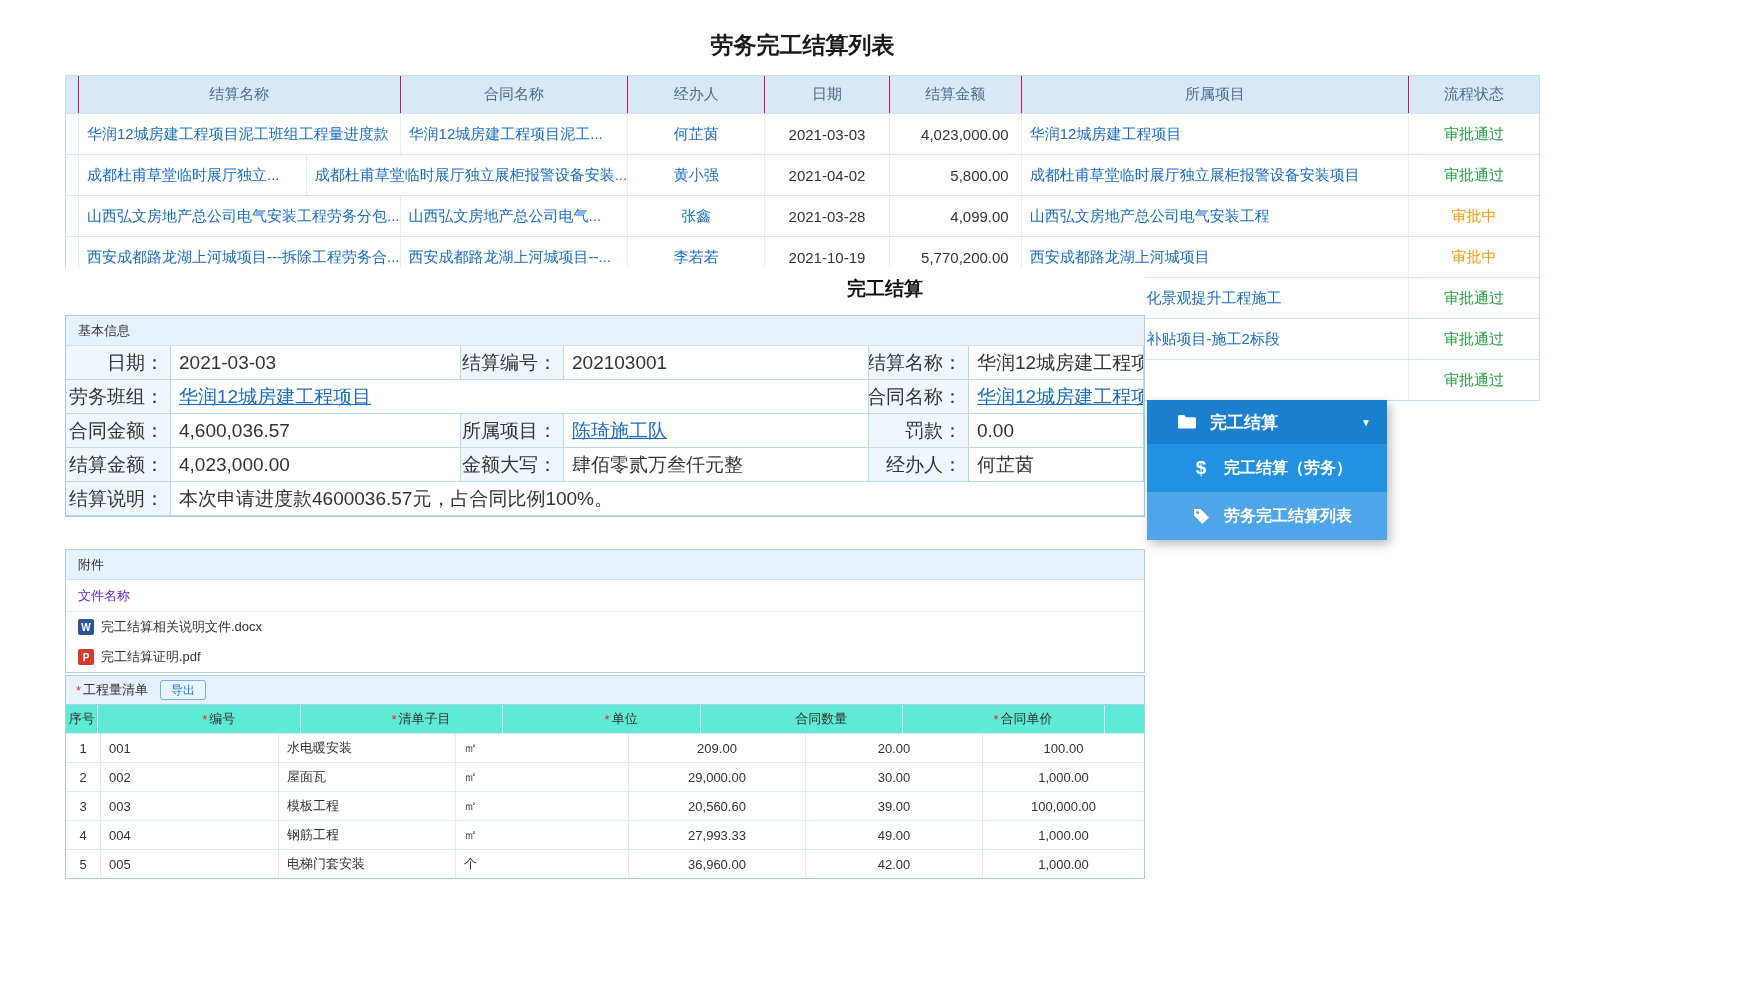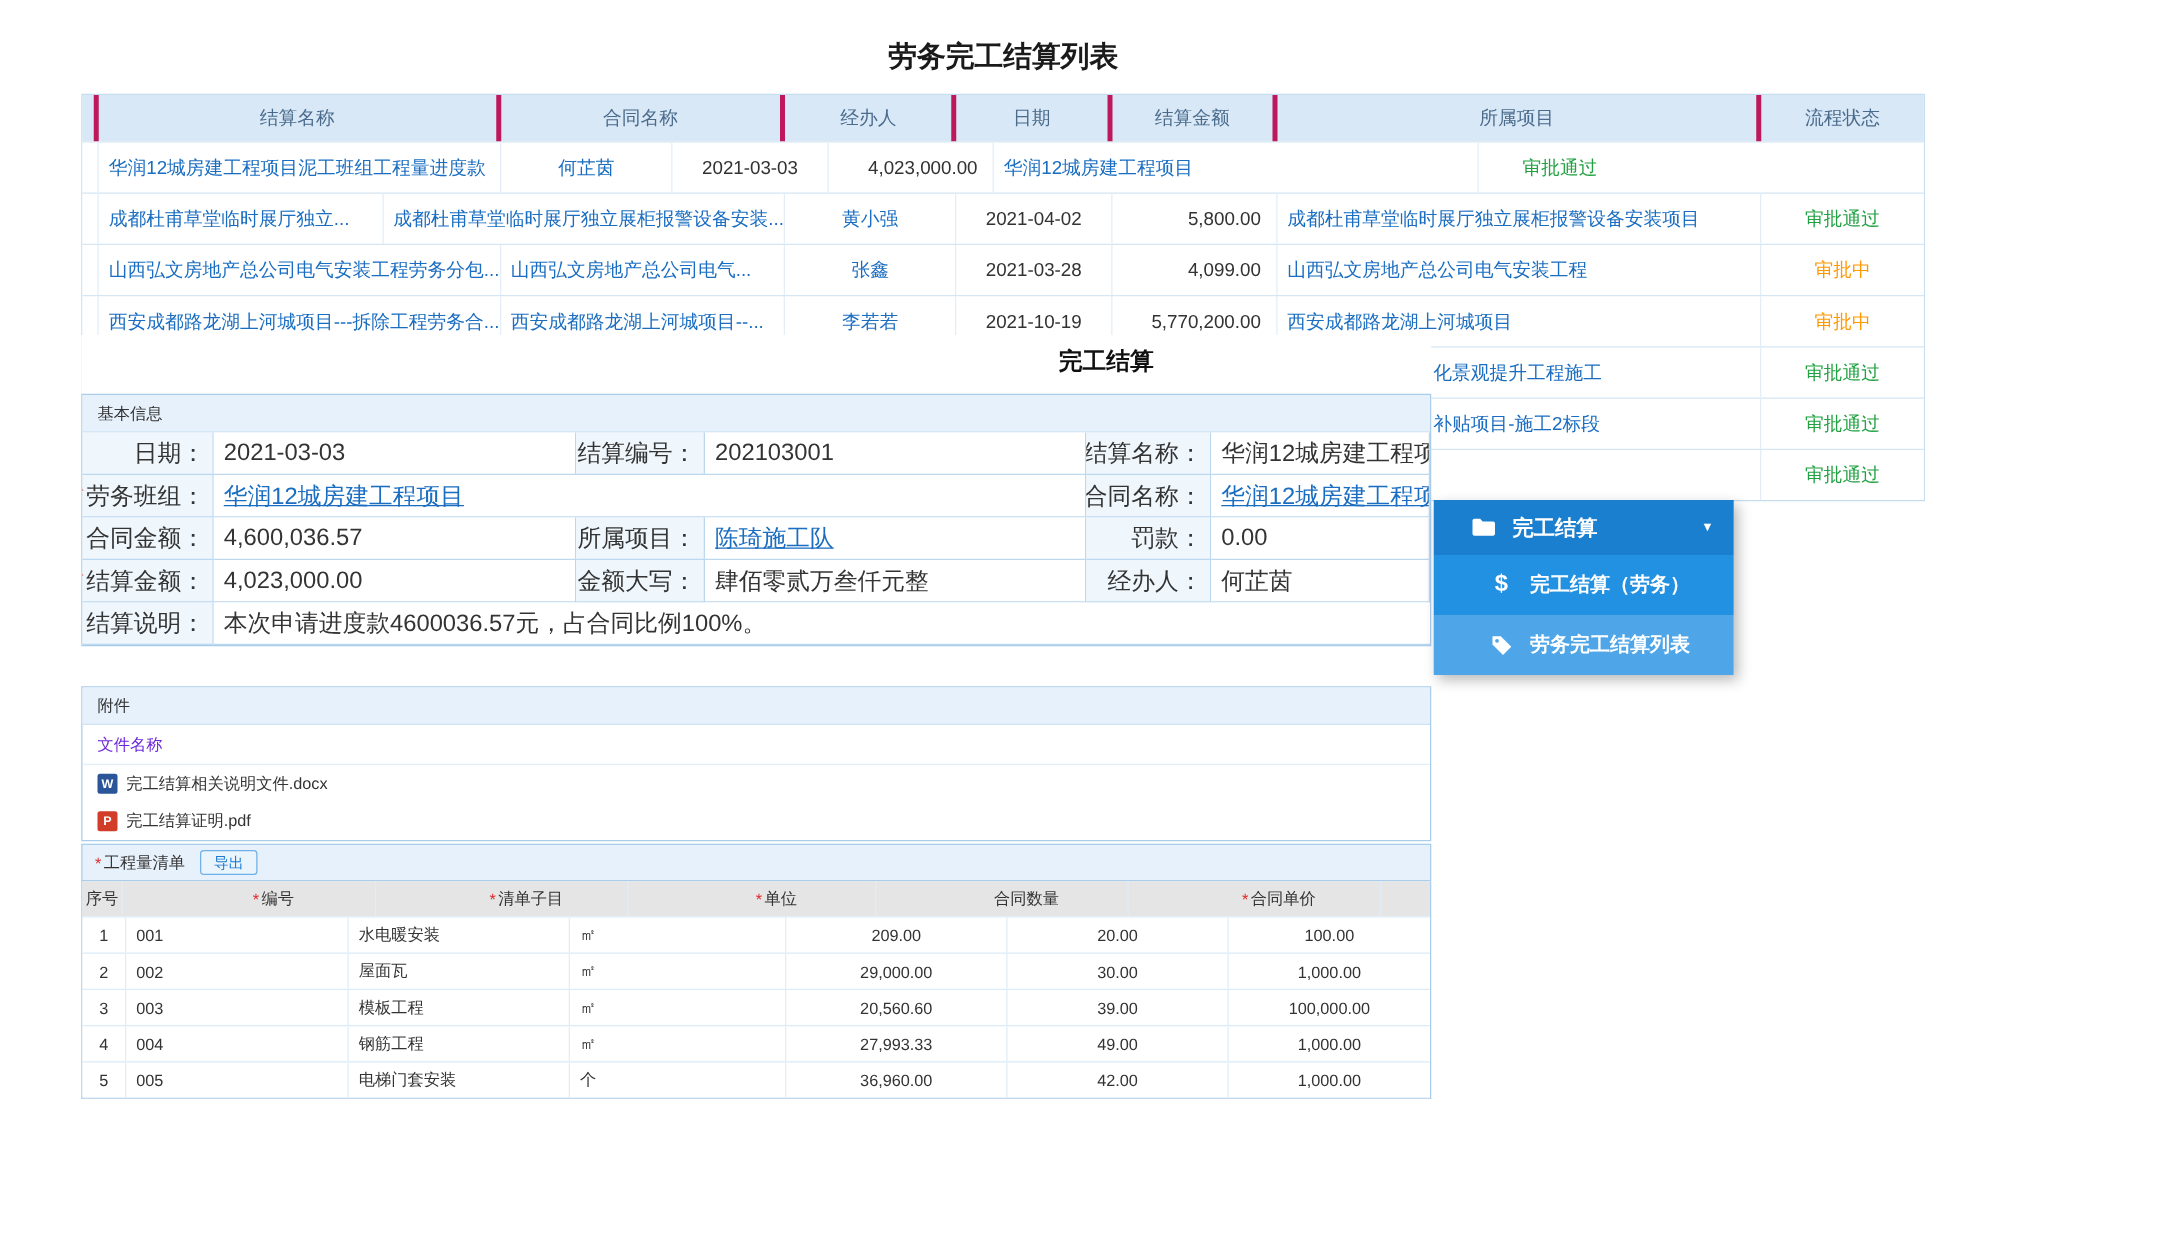--- a/index.html
+++ b/index.html
@@ -8,21 +8,21 @@
   a { color:#1a6dc0; text-decoration:none; cursor:pointer; }
 
   
   .list-title { position:absolute; top:30px; left:65px; width:1475px; text-align:center;
     font-size:23px; font-weight:bold; color:#1a1a1a; }
   .ltable { position:absolute; top:75px; left:65px; width:1475px; border:1px solid #c6ddf0; background:#fff; }
   .lhead { display:flex; height:37px; background:#d8e8f7; color:#4a6b8c; font-size:15px; }
   .lrow  { display:flex; height:41px; border-top:1px solid #d5e6f4; background:#fff; font-size:15px; color:#333; }
   .c { display:flex; align-items:center; justify-content:center; height:100%; overflow:hidden;
        white-space:nowrap; border-right:1px solid #e3eef8; }
-  .lhead .c { border-right:4px solid #be185d; }
+  .lhead .c { border-right:1px solid #be185d; }
   .c:last-child { border-right:none; }
   .c0{width:13px} .c1{width:322px} .c2{width:228px} .c3{width:137px}
   .c4{width:125px} .c5{width:132px} .c6{width:388px} .c7{width:130px}
   .left  { justify-content:flex-start; padding-left:8px; }
   .right { justify-content:flex-end; padding-right:12px; }
   .partial { padding-left:125px; }
   .ok   { color:#23a244; }
   .pend { color:#ff9900; }
 
   
@@ -56,21 +56,21 @@
   .fic.word { background:#2a5699; }
   .fic.pdf  { background:#d23d2a; }
 
   .sec-boq { top:407px; border:none; }
   .boq-h { height:30px; background:#e7f1fb; border:1px solid #aacdec; display:flex;
     align-items:center; padding-left:10px; font-size:13px; color:#333; }
   .export-btn { margin-left:12px; height:20px; padding:0 10px; background:#eaf4fd;
     border:1px solid #6fb0e6; color:#1a7bd0; border-radius:3px; font-size:12px; cursor:pointer;
     font-family:inherit; }
   .btable { border:1px solid #aacdec; border-top:none; }
-  .bhead { display:flex; height:28px; background:#e5e5e5; font-size:13px; color:#333;gap:39px; }
+  .bhead { display:flex; height:28px; background:#5eead4; font-size:13px; color:#333;gap:39px; }
   .brow  { display:flex; height:29px; background:#fff; border-top:1px solid #dcebf8;
     font-size:13px; color:#333; }
   .bc { display:flex; align-items:center; justify-content:center; height:100%;
     border-right:1px solid #e0edf8; overflow:hidden; white-space:nowrap; }
   .bc:last-child { border-right:none; }
   .b0{width:35px} .b1{width:178px} .b2{width:177px} .b3{width:173px}
   .b4{width:177px} .b5{width:177px} .b6{flex:1}
   .bl { justify-content:flex-start; padding-left:8px; }
 
   
@@ -102,20 +102,23 @@
       <div class="c c4">日期</div>
       <div class="c c5">结算金额</div>
       <div class="c c6">所属项目</div>
       <div class="c c7">流程状态</div>
     </div>
 
     <div class="lrow">
       <div class="c c0"></div>
       <div class="c c1 left">
           <a>华润12城房建工程项目泥工班组工程量进度款</a>
+        </div>
+      <div class="c c2 left">
+          <a>华润12城房建工程项目泥工...</a>
         </div>
       <div class="c c3">
           <a>何芷茵</a>
         </div>
       <div class="c c4">2021-03-03</div>
       <div class="c c5 right">4,023,000.00</div>
       <div class="c c6 left">
           <a>华润12城房建工程项目</a>
         </div>
       <div class="c c7 ok">审批通过</div>

